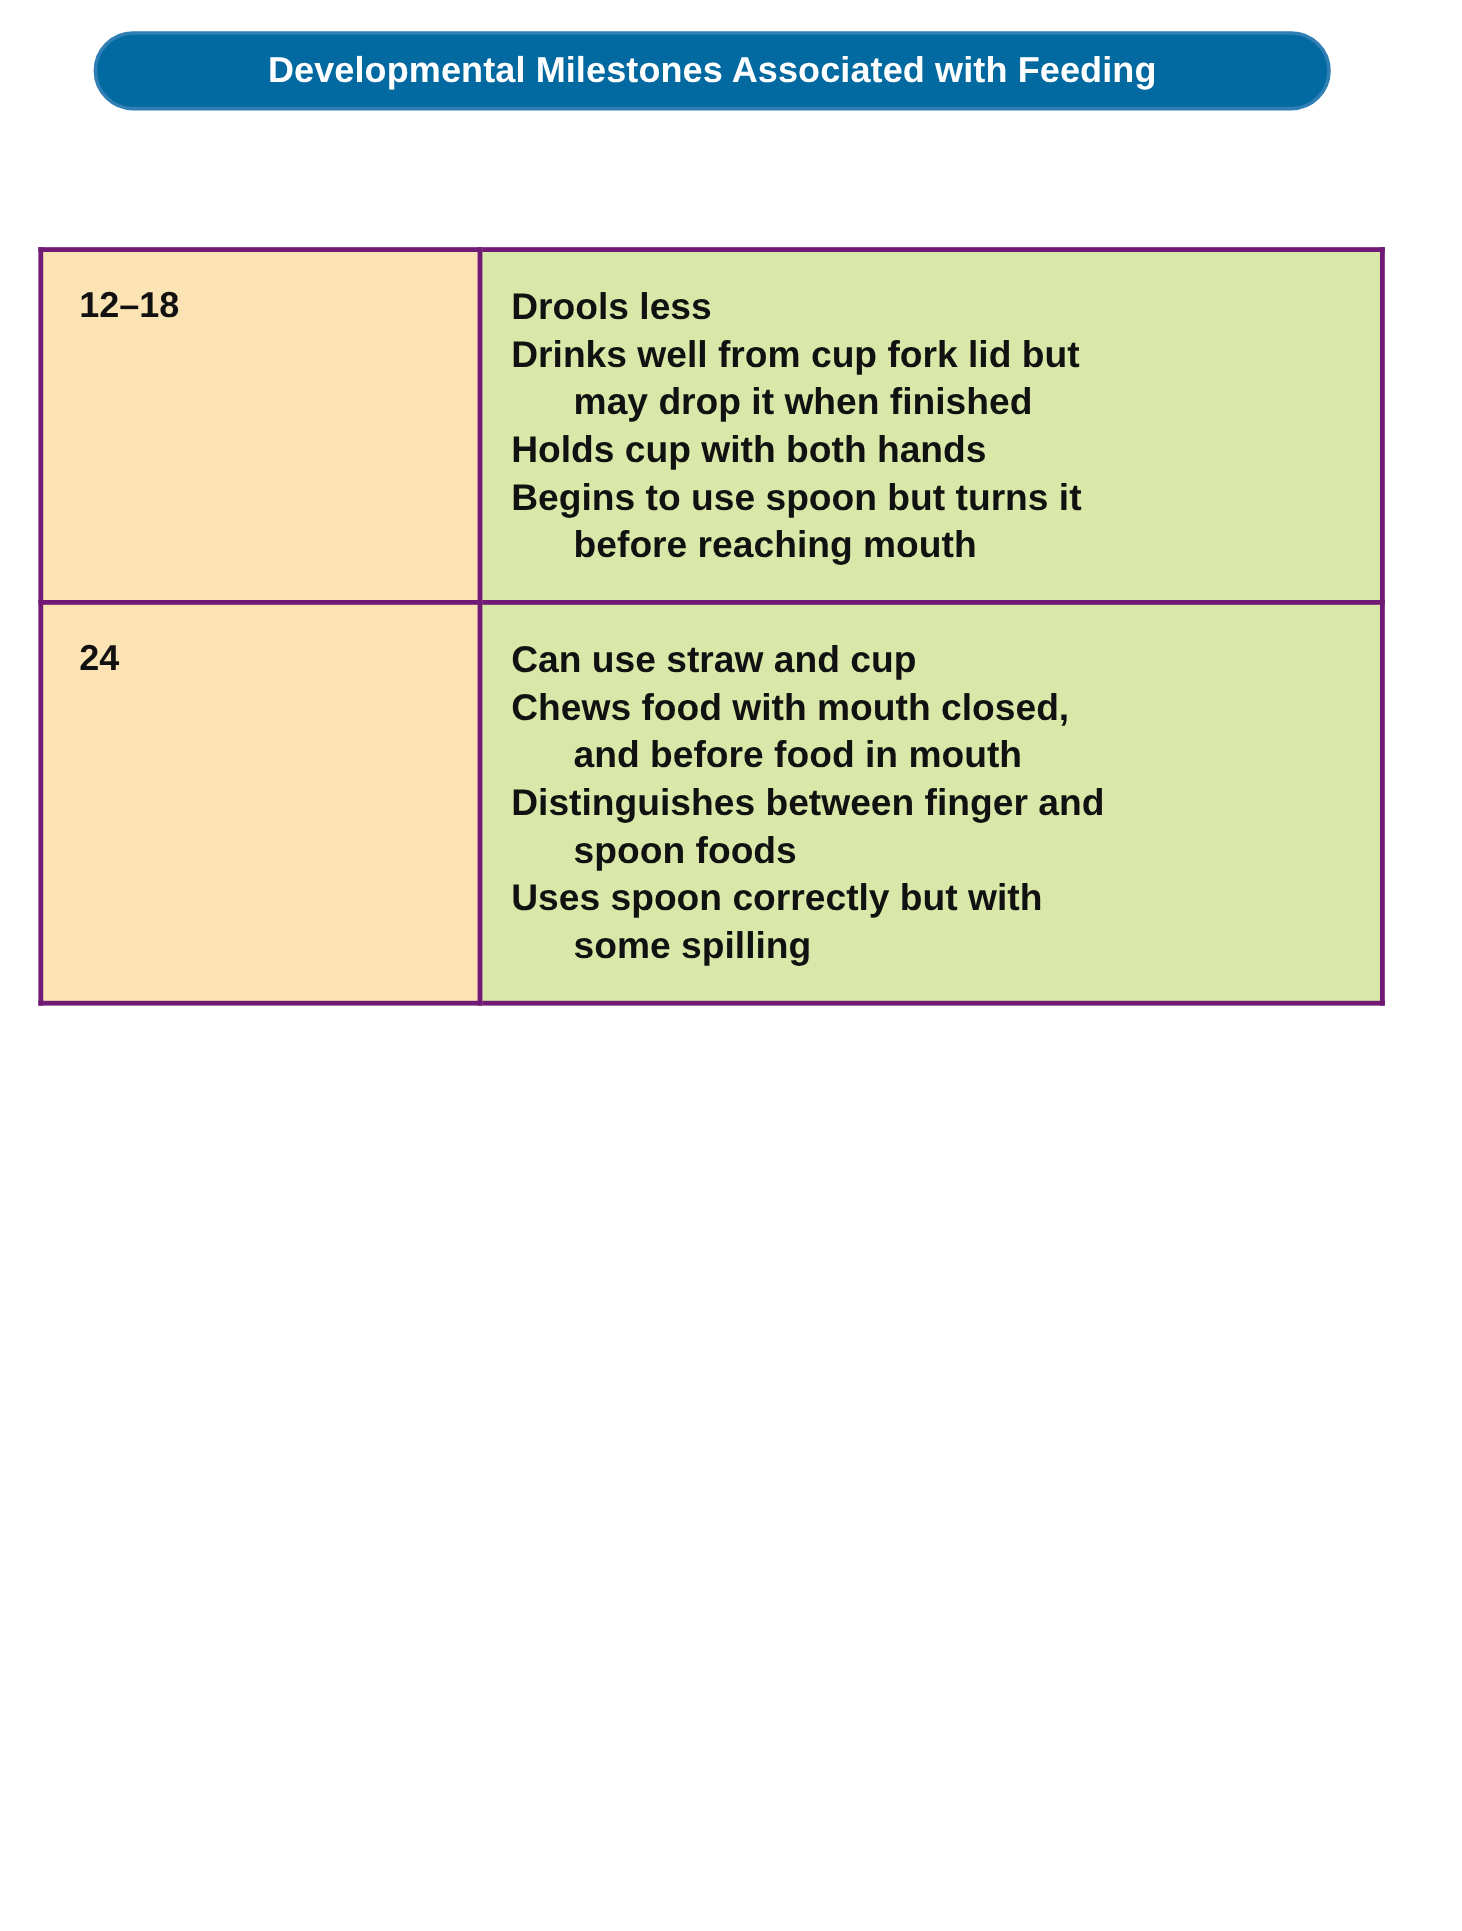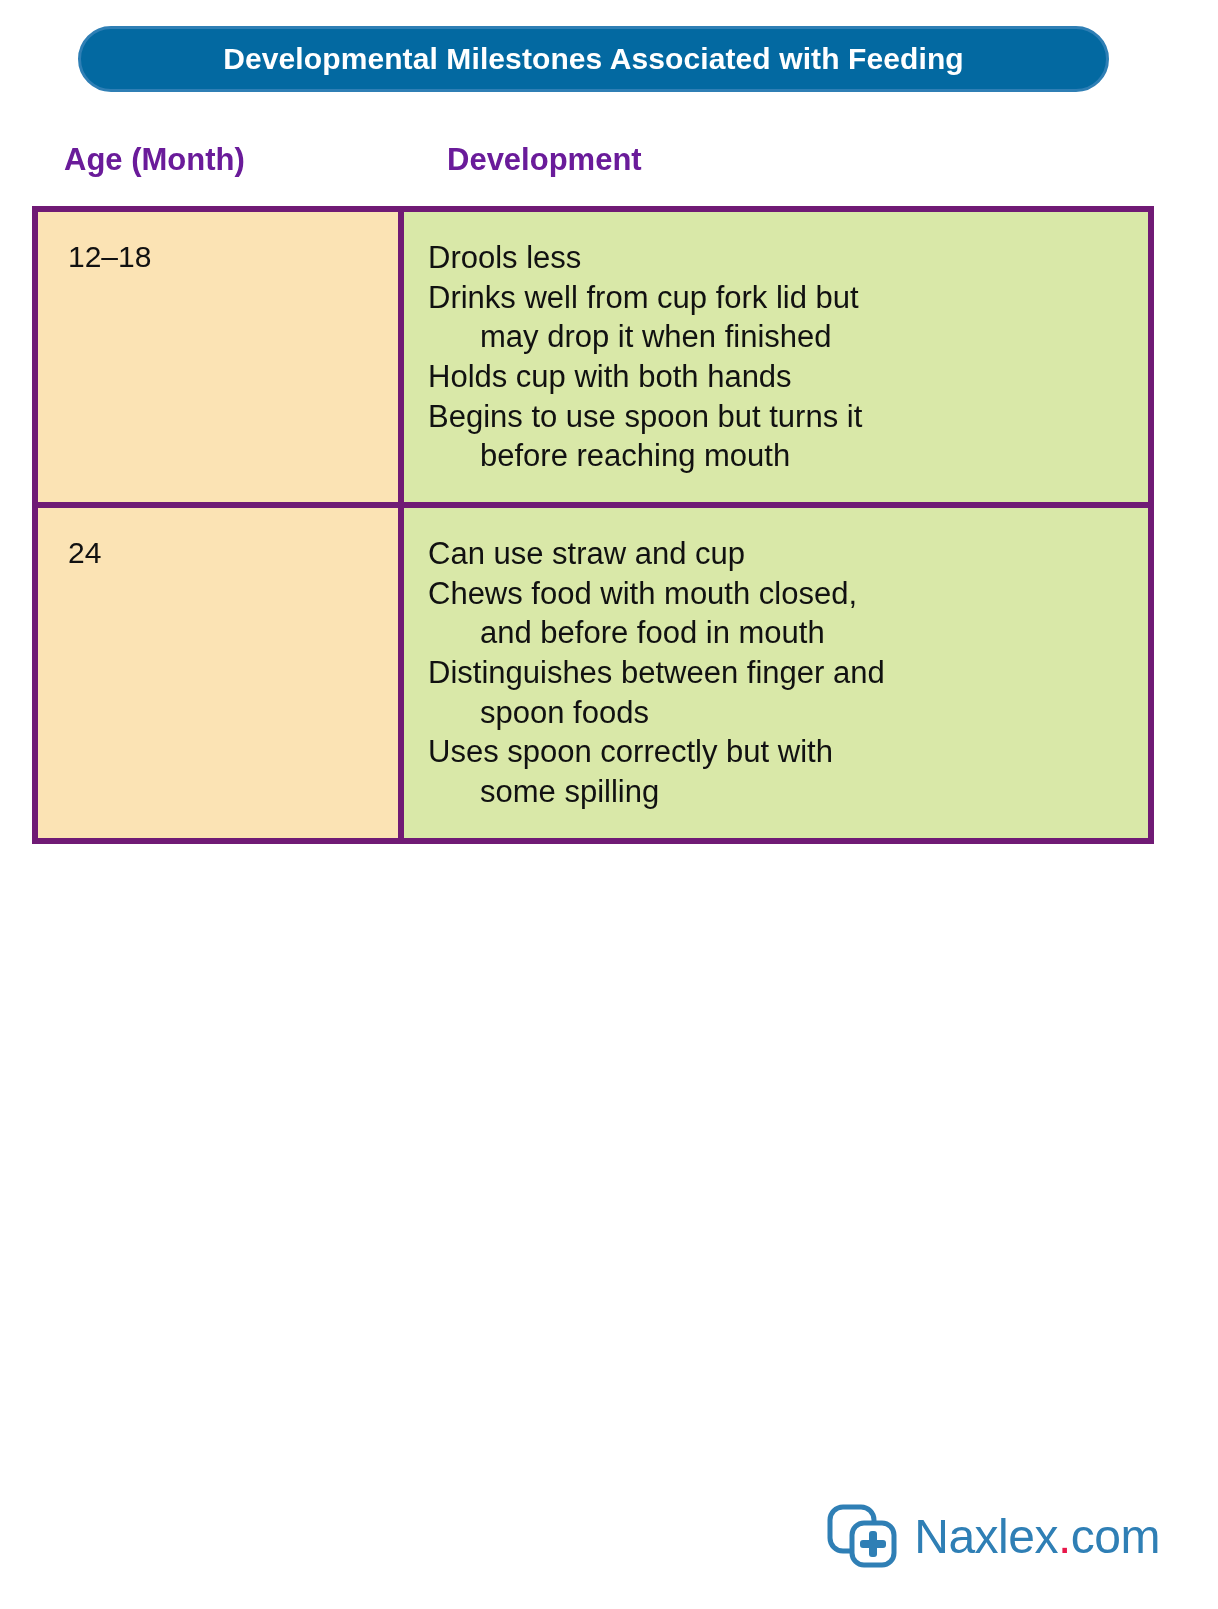--- a/index.html
+++ b/index.html
@@ -64,23 +64,24 @@
   
   .table {
     position: absolute;
     left: 32px;
     top: 206px;
     width: 1122px;
     border-collapse: collapse;
     table-layout: fixed;
   }
   .table td {
-    border: 6px solid #701a75;
+    border: 4px solid #701a75;
     vertical-align: top;
     padding: 0;
+    font-weight: bold;
   }
   .cell-age {
     width: 366px;
     background: #fbe3b4;
     padding: 28px 0 28px 30px !important;
     font-size: 30px;
     color: #111111;
     box-sizing: border-box;
   }
   .cell-dev {
@@ -126,24 +127,20 @@
 </style>
 </head>
 <body>
 
 <div class="page">
 
   <div class="title-banner">
     <span class="title-text">Developmental Milestones Associated with Feeding</span>
   </div>
 
-  <div class="col-headers">
-    <span class="col-header age">Age (Month)</span>
-    <span class="col-header dev">Development</span>
-  </div>
 
   <table class="table">
     <tbody>
       <tr>
         <td class="cell-age">12–18</td>
         <td class="cell-dev">
           <div class="dev-line">Drools less</div>
           <div class="dev-line">Drinks well from cup fork lid but</div>
           <div class="dev-line indent">may drop it when finished</div>
           <div class="dev-line">Holds cup with both hands</div>
@@ -159,27 +156,14 @@
           <div class="dev-line indent">and before food in mouth</div>
           <div class="dev-line">Distinguishes between finger and</div>
           <div class="dev-line indent">spoon foods</div>
           <div class="dev-line">Uses spoon correctly but with</div>
           <div class="dev-line indent">some spilling</div>
         </td>
       </tr>
     </tbody>
   </table>
 
-  <div class="footer-logo">
-    <span class="logo-mark">
-      <svg width="74" height="70" viewBox="0 0 74 70" xmlns="http://www.w3.org/2000/svg">
-        <rect x="4" y="6" width="44" height="44" rx="13" ry="13" fill="none" stroke="#2f7fb5" stroke-width="5"></rect>
-        <rect x="26" y="22" width="42" height="42" rx="12" ry="12" fill="#ffffff" stroke="#2f7fb5" stroke-width="5"></rect>
-        <rect x="43" y="30" width="8" height="26" rx="3" fill="#2f7fb5"></rect>
-        <rect x="34" y="39" width="26" height="8" rx="3" fill="#2f7fb5"></rect>
-      </svg>
-    </span>
-    <span class="logo-text">
-      <span class="name">Naxlex</span><span class="dot">.</span><span class="tld">com</span>
-    </span>
-  </div>
 
 </div>
 
 </body></html>

